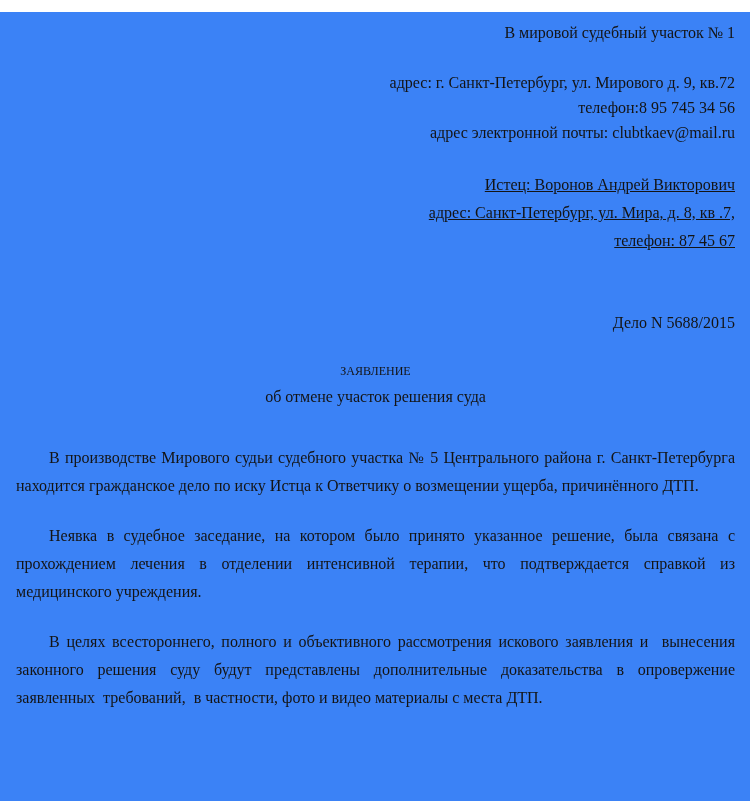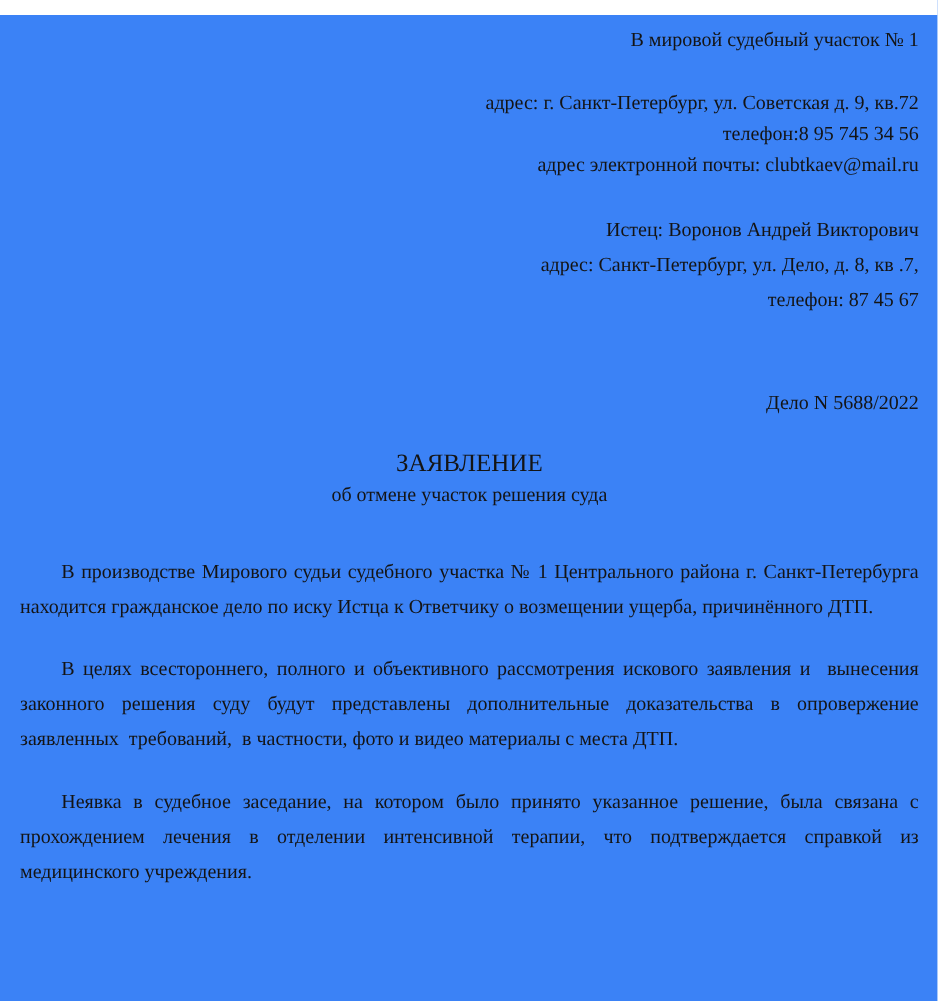--- a/index.html
+++ b/index.html
@@ -18,23 +18,23 @@
     font-family: "Liberation Serif", "DejaVu Serif", serif;
     font-size: 16px;
     padding: 8px 15px 0 16px;
     overflow: hidden;
   }
   .right { text-align: right; }
   .center { text-align: center; }
 
   .court-block { line-height: 26px; }
   .respondent-block { margin-top: 24px; line-height: 25px; }
-  .plaintiff-block { margin-top: 26px; line-height: 28px; }
+  .plaintiff-block { margin-top: 26px; line-height: 28px; text-decoration: underline; }
   .case-number { margin-top: 55px; line-height: 26px; }
-  .doc-title { margin-top: 22px; line-height: 26px; font-weight: normal; font-size: 20px; margin-bottom: 0; }
+  .doc-title { margin-top: 22px; line-height: 26px; font-weight: normal; font-size: 12px; margin-bottom: 0; }
   .doc-subtitle { line-height: 26px; }
 
   .body-text { margin-top: 34px; }
   .body-text p {
     margin: 0 0 22px 0;
     text-align: justify;
     text-indent: 33px;
     line-height: 28px;
     white-space: pre-wrap;
   }
@@ -43,35 +43,35 @@
 </head>
 <body>
 
 <div class="page">
 
   <div class="court-block right">
     <div>В мировой судебный участок № 1</div>
   </div>
 
   <div class="respondent-block right">
-    <div>адрес: г. Санкт-Петербург, ул. Советская д. 9, кв.72</div>
+    <div>адрес: г. Санкт-Петербург, ул. Мирового д. 9, кв.72</div>
     <div>телефон:8 95 745 34 56</div>
     <div>адрес электронной почты: clubtkaev@mail.ru</div>
   </div>
 
   <div class="plaintiff-block right">
     <div>Истец: Воронов Андрей Викторович</div>
-    <div>адрес: Санкт-Петербург, ул. Дело, д. 8, кв .7,</div>
+    <div>адрес: Санкт-Петербург, ул. Мира, д. 8, кв .7,</div>
     <div>телефон: 87 45 67</div>
   </div>
 
-  <div class="case-number right">Дело N 5688/2022</div>
+  <div class="case-number right">Дело N 5688/2015</div>
 
   <h1 class="doc-title center">ЗАЯВЛЕНИЕ</h1>
   <div class="doc-subtitle center">об отмене участок решения суда</div>
 
   <div class="body-text">
-    <p>В производстве Мирового судьи судебного участка № 1 Центрального района г. Санкт-Петербурга находится гражданское дело по иску Истца к Ответчику о возмещении ущерба, причинённого ДТП.</p>
+    <p>В производстве Мирового судьи судебного участка № 5 Центрального района г. Санкт-Петербурга находится гражданское дело по иску Истца к Ответчику о возмещении ущерба, причинённого ДТП.</p>
+    <p>Неявка в судебное заседание, на котором было принято указанное решение, была связана с прохождением лечения в отделении интенсивной терапии, что подтверждается справкой из медицинского учреждения.</p>
     <p>В целях всестороннего, полного и объективного рассмотрения искового заявления и  вынесения законного решения суду будут представлены дополнительные доказательства в опровержение заявленных  требований,  в частности, фото и видео материалы с места ДТП.</p>
-    <p>Неявка в судебное заседание, на котором было принято указанное решение, была связана с прохождением лечения в отделении интенсивной терапии, что подтверждается справкой из медицинского учреждения.</p>
   </div>
 
 </div>
 
 </body></html>

